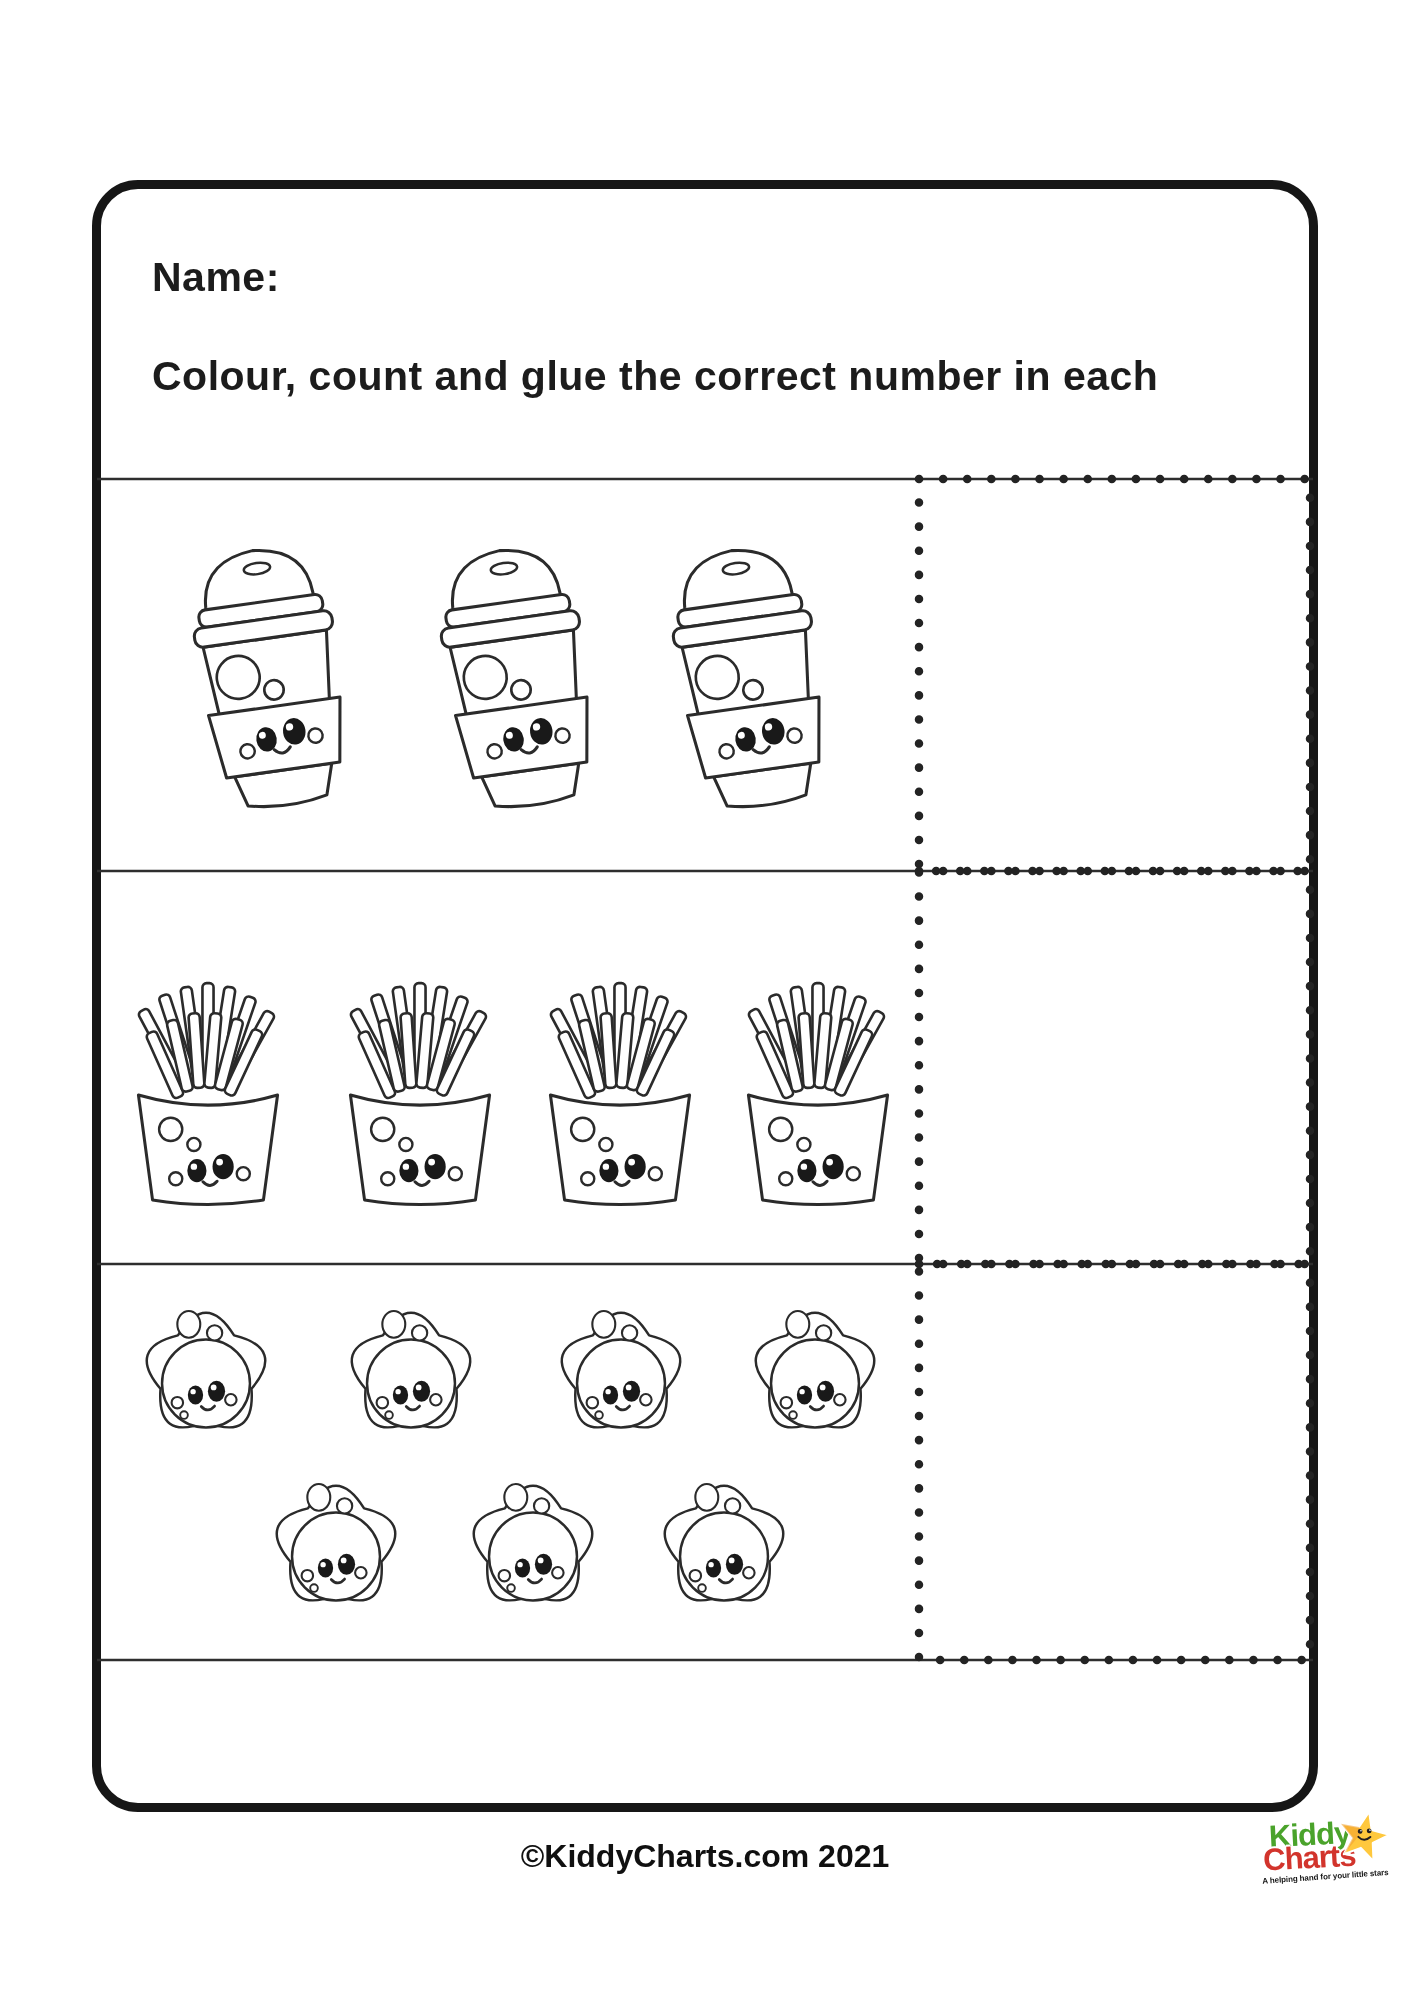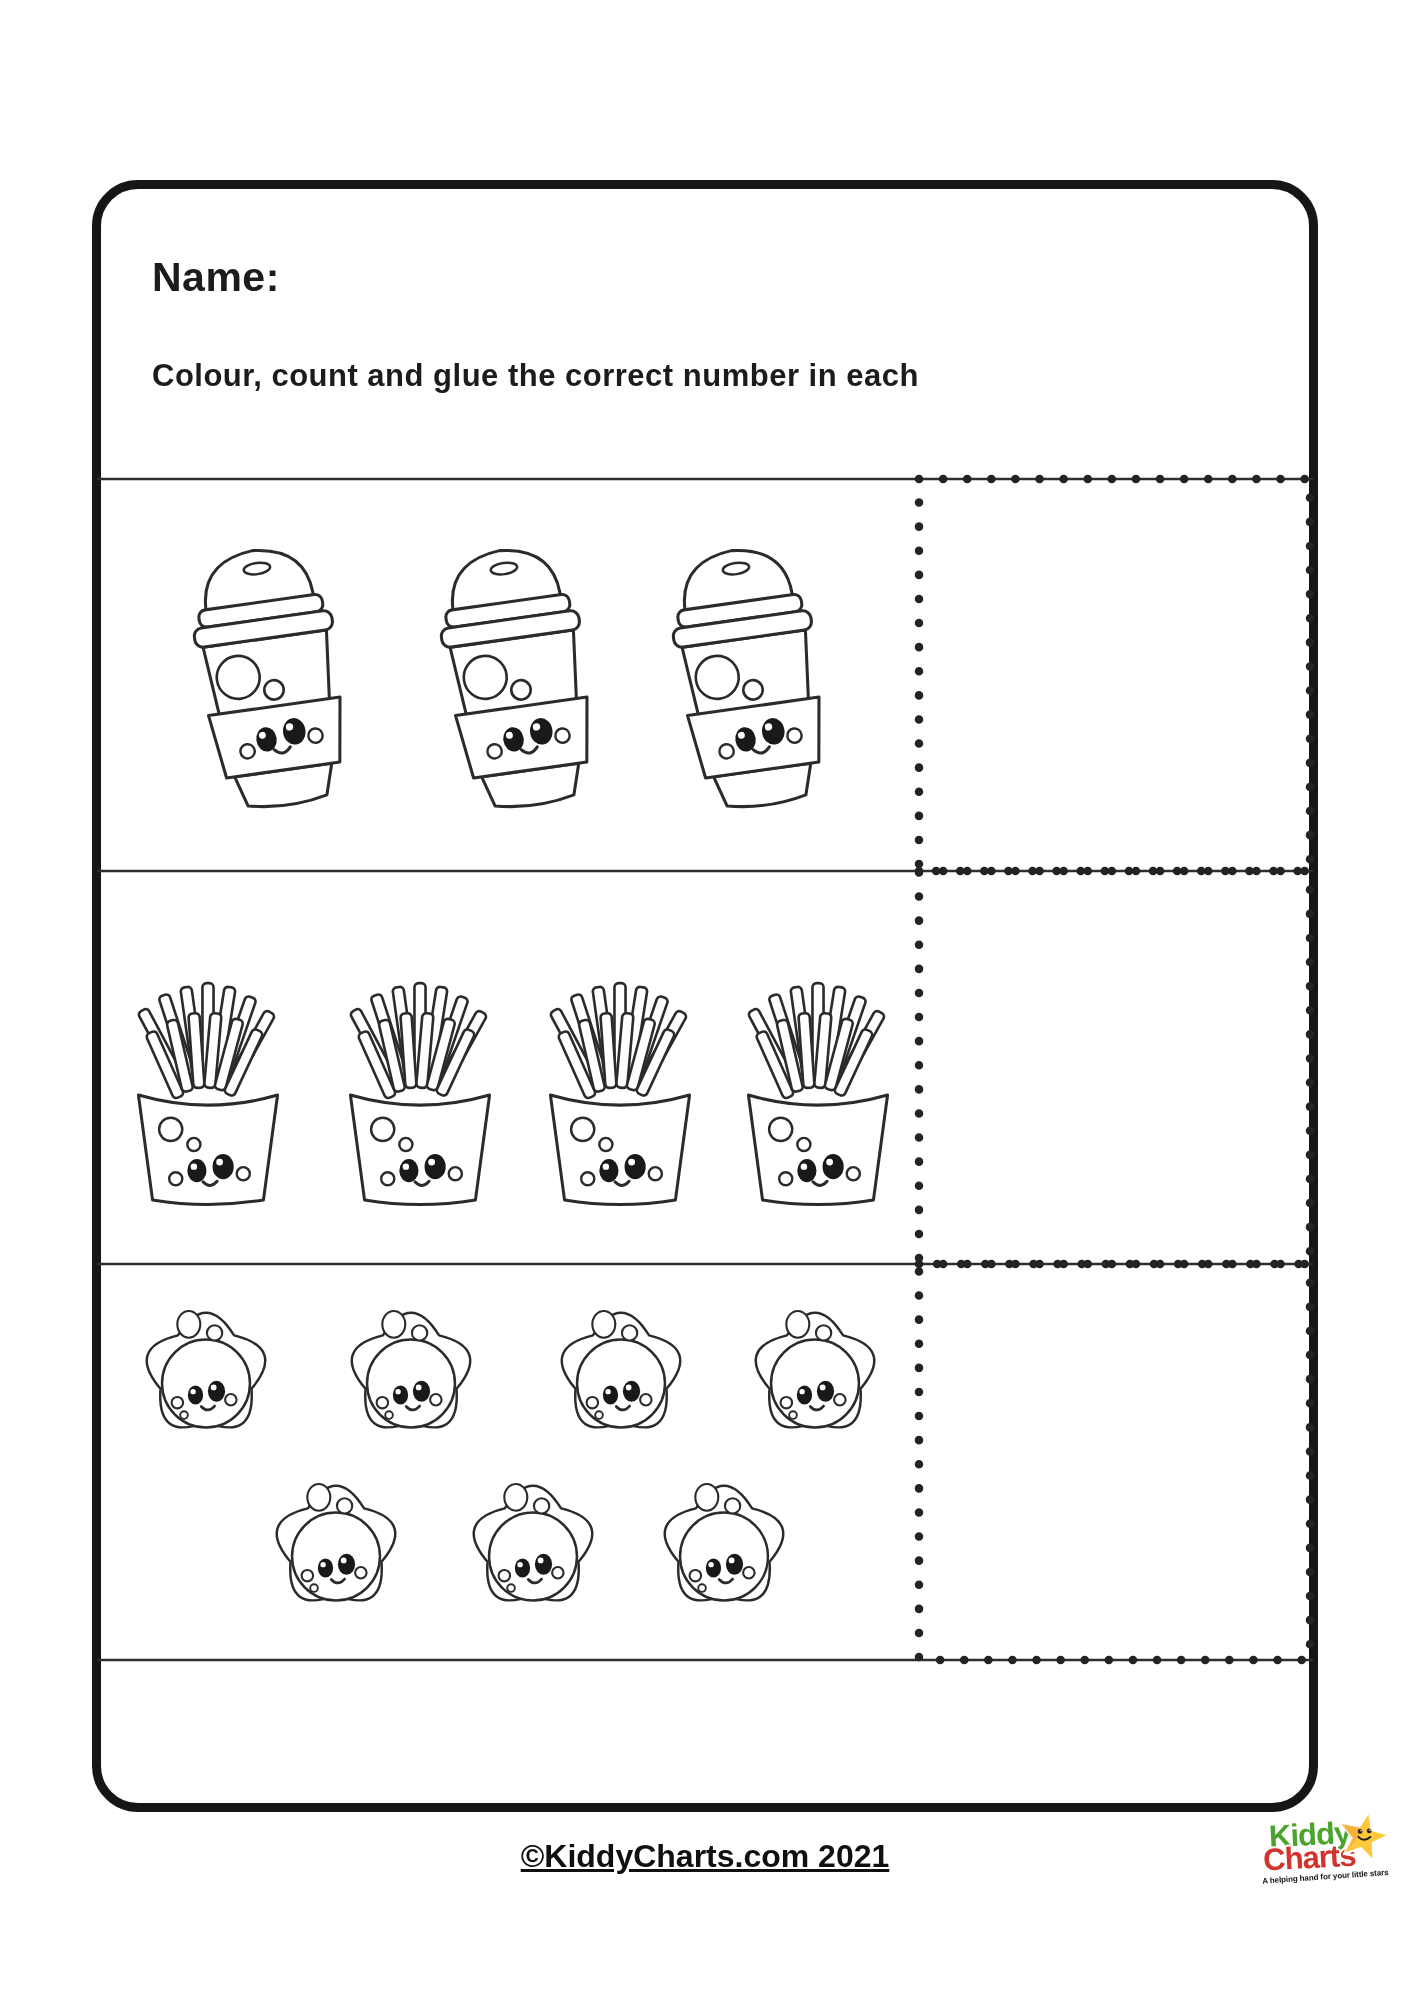--- a/index.html
+++ b/index.html
@@ -1,28 +1,28 @@
 <!DOCTYPE html>
 <html><head>
 <meta charset="utf-8">
 <style>
   html,body{margin:0;padding:0;background:#ffffff;}
   .canvas{position:relative;width:1414px;height:2000px;background:#ffffff;overflow:hidden;
           font-family:"Liberation Sans",sans-serif;color:#1c1c1c;}
   .frame{position:absolute;left:92px;top:180px;width:1226px;height:1632px;box-sizing:border-box;
          border:9px solid #161616;border-radius:46px;background:transparent;}
   .name-label{position:absolute;left:152px;top:254px;font-size:41px;font-weight:700;letter-spacing:.5px;}
-  .instruction{position:absolute;left:152px;top:346px;width:1070px;font-size:31px;font-weight:700;
+  .instruction{position:absolute;left:152px;top:346px;width:1070px;font-size:41px;font-weight:700;
                line-height:60px;letter-spacing:.5px;}
   .overlay{position:absolute;left:0;top:0;width:1414px;height:2000px;pointer-events:none;}
   .items-layer{position:absolute;left:0;top:0;width:1414px;height:2000px;}
   .items-layer svg{position:absolute;}
   .footer{position:absolute;left:92px;top:1838px;width:1226px;text-align:center;
           font-size:32px;font-weight:700;color:#101010;}
-  .footer span{text-decoration:underline;text-align:center;}
+  .footer span{text-align:center;}
   .logo{position:absolute;left:1260px;top:1812px;width:140px;height:82px;transform:rotate(-3deg);}
   .logo-word1{position:absolute;left:10px;top:4px;font-size:31px;font-weight:800;letter-spacing:-1px;
       text-shadow:-2px 0 #fff,2px 0 #fff,0 -2px #fff,0 2px #fff,-1px -1px #fff,1px 1px #fff,-1px 1px #fff,1px -1px #fff;}
   .logo-word2{position:absolute;left:3px;top:27px;font-size:31px;font-weight:800;letter-spacing:-1px;
       text-shadow:-2px 0 #fff,2px 0 #fff,0 -2px #fff,0 2px #fff,-1px -1px #fff,1px 1px #fff,-1px 1px #fff,1px -1px #fff;}
   .logo-star{position:absolute;left:76px;top:0px;width:58px;height:56px;transform:rotate(6deg);}
   .logo-tagline{position:absolute;left:1px;top:60px;font-size:8px;font-weight:700;white-space:nowrap;
       letter-spacing:-.1px;color:#161616;transform:rotate(-1deg);}
   .defs-holder{position:absolute;width:0;height:0;overflow:hidden;}
 </style>

